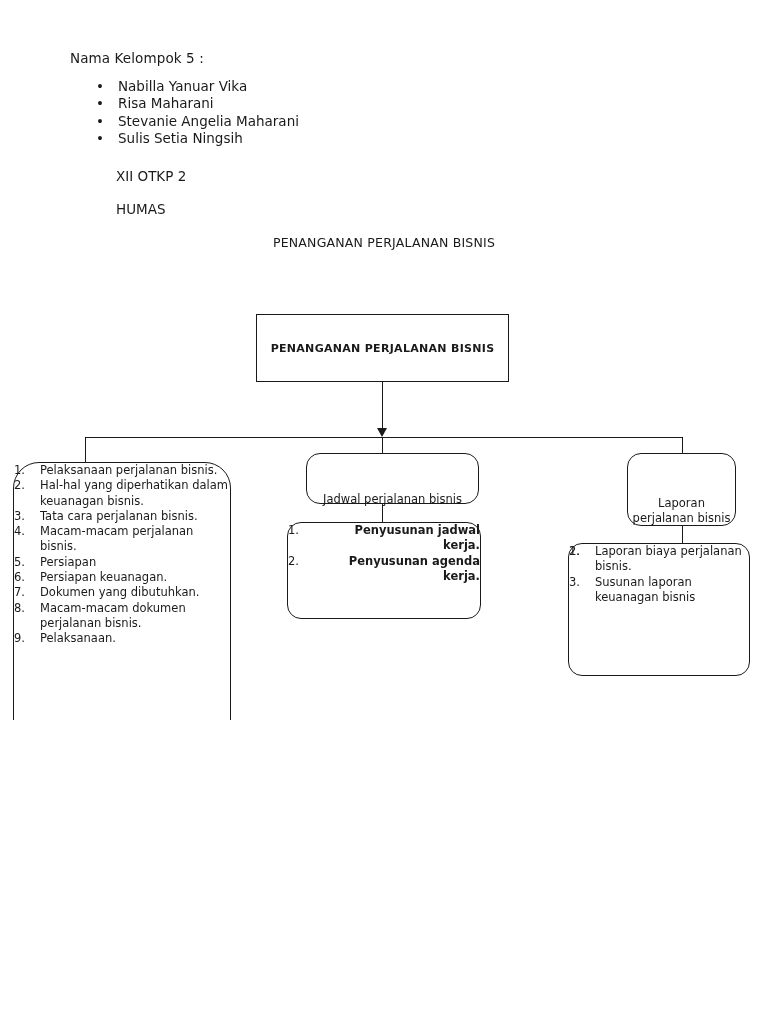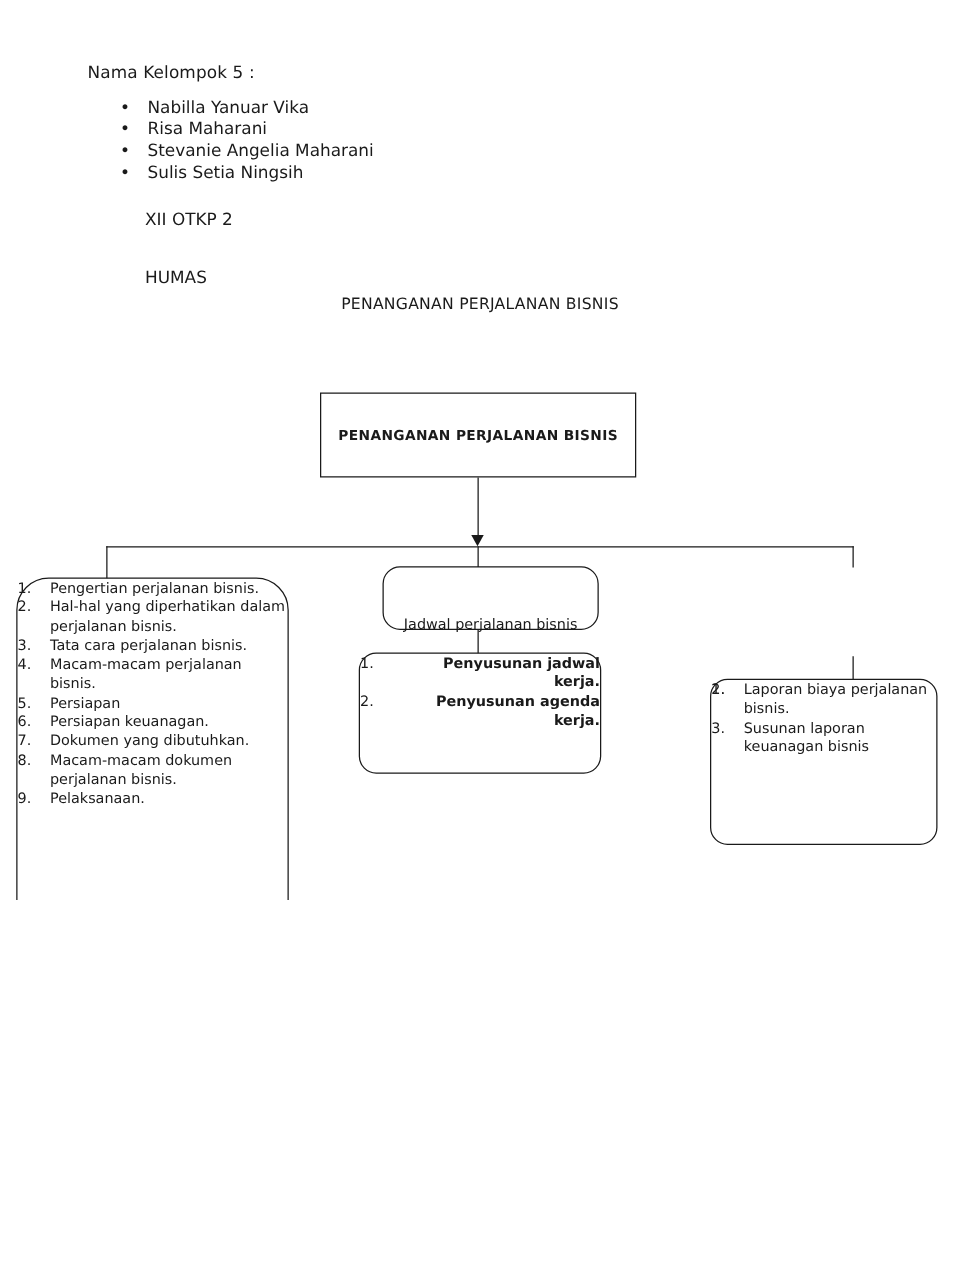--- a/index.html
+++ b/index.html
@@ -55,21 +55,21 @@
   .hdr-class {
     position: absolute;
     left: 116px;
     top: 168px;
     font-size: 13.5px;
     white-space: nowrap;
   }
   .hdr-subject {
     position: absolute;
     left: 116px;
-    top: 214px;
+    top: 201px;
     font-size: 13.5px;
     white-space: nowrap;
   }
   .doc-title {
     position: absolute;
     left: 0;
     top: 235px;
     width: 768px;
     text-align: center;
     font-size: 12.5px;
@@ -280,25 +280,25 @@
     <div class="ln v" style="left:681.5px; top:437px; height:17px;"></div>
 
     <div class="ln v" style="left:381.5px; top:503px; height:20px;"></div>
 
     <div class="ln v" style="left:681.5px; top:525px; height:19px;"></div>
 
     <div class="node cat-left">
       <ol class="nlist list-left">
         <li>
           <span class="num">1.</span>
-          <span class="txt">Pengertian perjalanan bisnis.</span>
+          <span class="txt">Pelaksanaan perjalanan bisnis.</span>
         </li>
         <li>
           <span class="num">2.</span>
-          <span class="txt">Hal-hal yang diperhatikan dalam perjalanan bisnis.</span>
+          <span class="txt">Hal-hal yang diperhatikan dalam keuanagan bisnis.</span>
         </li>
         <li>
           <span class="num">3.</span>
           <span class="txt">Tata cara perjalanan bisnis.</span>
         </li>
         <li>
           <span class="num">4.</span>
           <span class="txt">Macam-macam perjalanan bisnis.</span>
         </li>
         <li>
@@ -334,20 +334,23 @@
           <span class="num">1.</span>
           <span class="txt">Penyusunan jadwal kerja.</span>
         </li>
         <li>
           <span class="num">2.</span>
           <span class="txt">Penyusunan agenda kerja.</span>
         </li>
       </ol>
     </div>
 
+    <div class="node rounded cat-right">
+      <span class="node-text">Laporan perjalanan bisnis</span>
+    </div>
 
     <div class="node rounded detail-right">
       <ol class="nlist list-right">
         <li>
           <span class="num">1.</span>
         </li>
         <li>
           <span class="num">2.</span>
           <span class="txt">Laporan biaya perjalanan bisnis.</span>
         </li>

